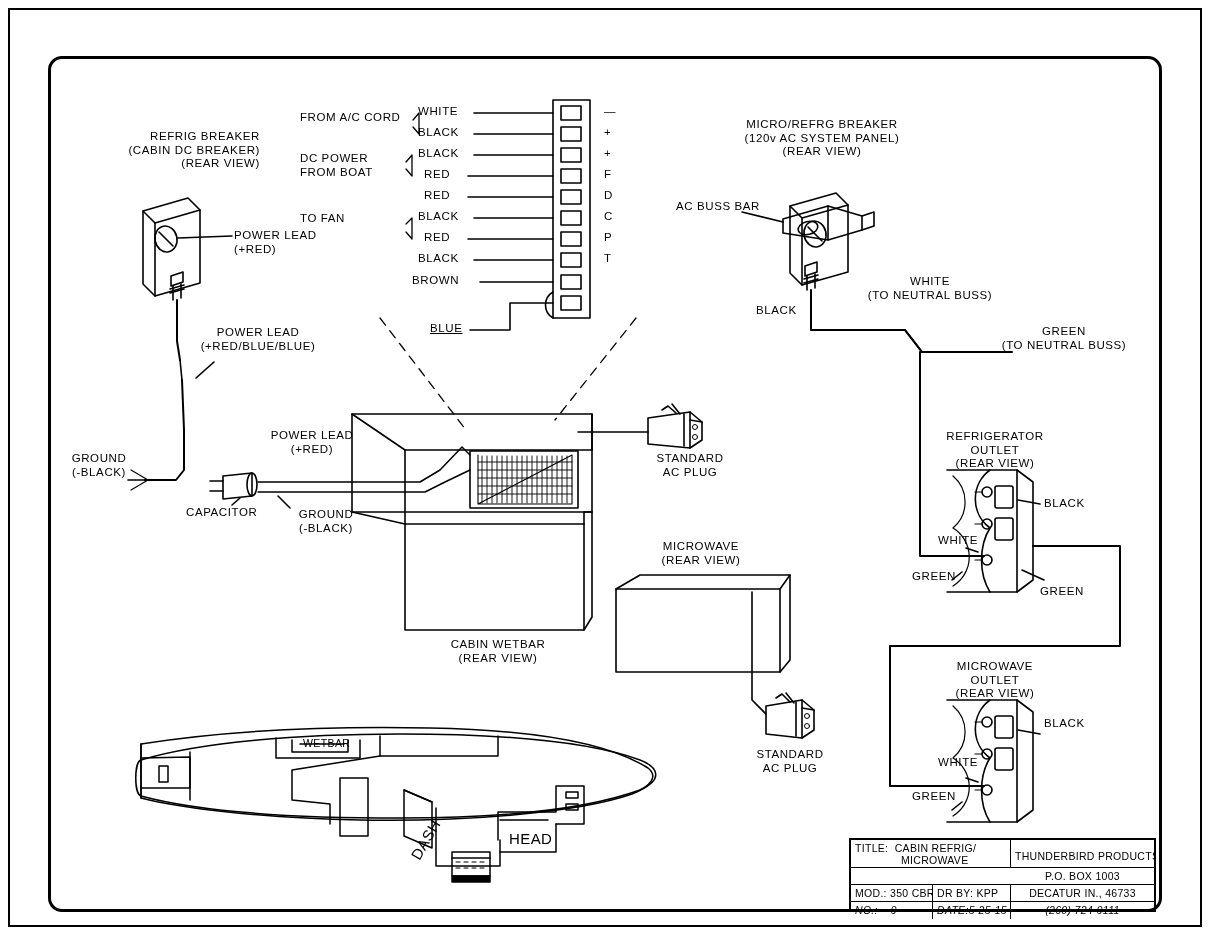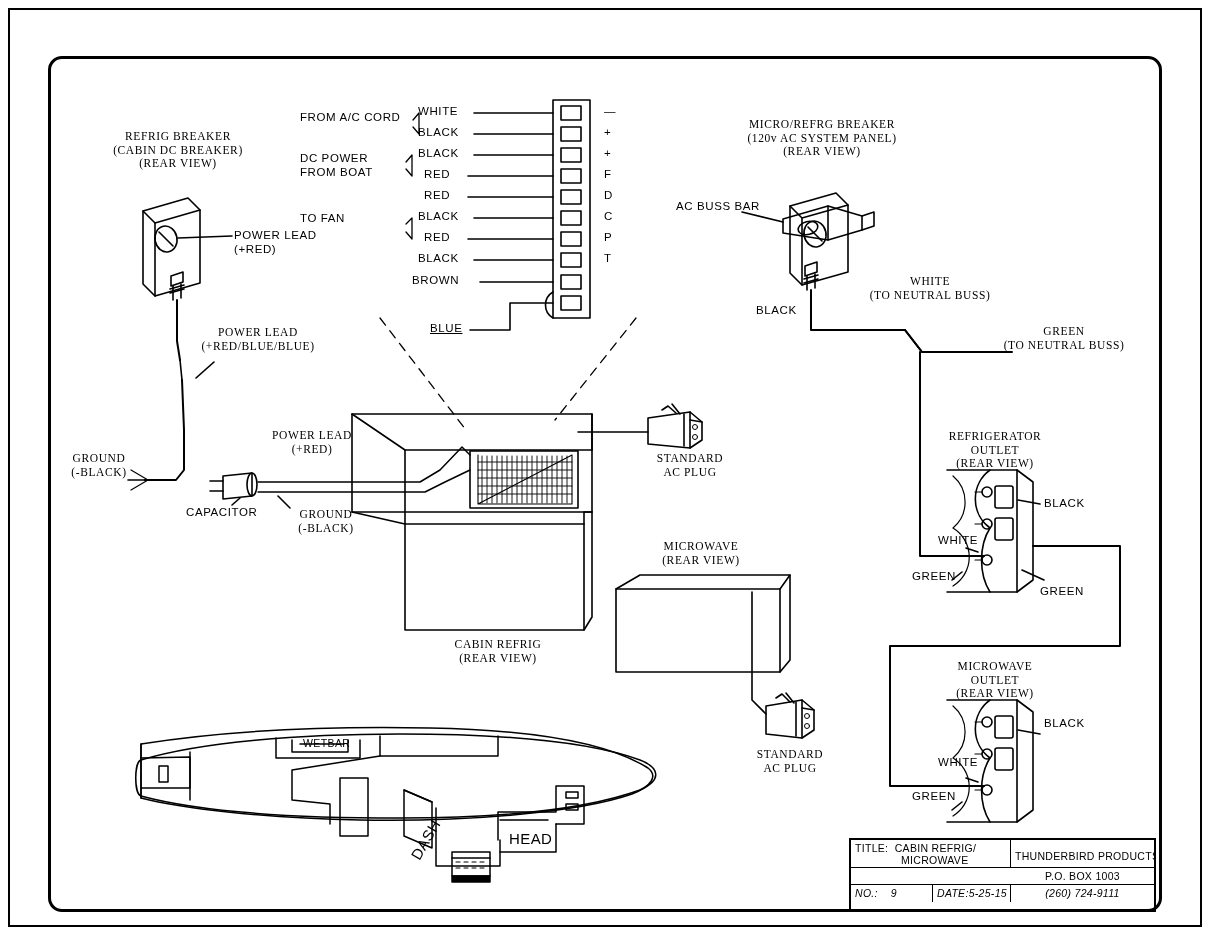--- a/index.html
+++ b/index.html
@@ -42,21 +42,21 @@
   }
   .lbl {
     position: absolute;
     font-family: "Liberation Sans", sans-serif;
     font-size: 11.5px;
     letter-spacing: 0.6px;
     color: #000;
     white-space: pre;
     line-height: 13.5px;
   }
-  .lbl.ctr { text-align: center; font-family: Liberation Serif, serif; }
+  .lbl.ctr { text-align: center; }
   .lbl.rt  { }
   .lbl.sm  { font-size: 10.5px; letter-spacing: 0.4px; }
   .vert {
     transform: rotate(-60deg);
     transform-origin: left top;
   }
   
   #titleblock {
     position: absolute;
     left: 849px; top: 838px;
@@ -321,42 +321,42 @@
         <g stroke-width="1.1">
           <path d="M456 862 L460 862 M464 862 L468 862 M472 862 L476 862 M480 862 L484 862"></path>
           <path d="M456 868 L460 868 M464 868 L468 868 M472 868 L476 868 M480 868 L484 868"></path>
         </g>
         <path d="M452 876 L490 876 L490 882 L452 882 Z" fill="#000"></path>
         <path d="M500 820 L548 820"></path>
       </g>
     </g>
   </svg>
 
-  <div class="lbl ctr" style="left:108px; top:130px; width:140px;">REFRIG BREAKER
+  <div class="lbl ctr" style="left:120px; top:130px; width:140px;text-align:right;">REFRIG BREAKER
 (CABIN DC BREAKER)
 (REAR VIEW)</div>
 
   <div class="lbl" style="left:234px; top:229px; width:120px;">POWER LEAD
 (+RED)</div>
 
   <div class="lbl ctr" style="left:178px; top:326px; width:160px;">POWER LEAD
 (+RED/BLUE/BLUE)</div>
 
   <div class="lbl ctr" style="left:60px; top:452px; width:78px;">GROUND
 (-BLACK)</div>
 
   <div class="lbl" style="left:186px; top:506px; width:110px;">CAPACITOR</div>
 
   <div class="lbl ctr" style="left:260px; top:429px; width:104px;">POWER LEAD
 (+RED)</div>
 
   <div class="lbl ctr" style="left:276px; top:508px; width:100px;">GROUND
 (-BLACK)</div>
 
-  <div class="lbl ctr" style="left:418px; top:638px; width:160px;">CABIN REFRIG
+  <div class="lbl ctr" style="left:418px; top:638px; width:160px;">CABIN WETBAR
 (REAR VIEW)</div>
 
   <div class="lbl ctr" style="left:636px; top:540px; width:130px;">MICROWAVE
 (REAR VIEW)</div>
 
   <div class="lbl ctr" style="left:638px; top:452px; width:104px;">STANDARD
 AC PLUG</div>
 
   <div class="lbl ctr" style="left:738px; top:748px; width:104px;">STANDARD
 AC PLUG</div>
@@ -429,19 +429,24 @@
   <div id="titleblock">
     <div class="row">
       <div class="cell tb-left h36"><span>TITLE:  CABIN REFRIG/</span><br><span style="padding-left:46px;">MICROWAVE</span></div>
       <div class="cell tb-right h36" style="line-height:28px;">THUNDERBIRD PRODUCTS</div>
     </div>
     <div class="row">
       <div class="cell tb-left h19" style="border-right:none;"></div>
       <div class="cell tb-right h19">P.O. BOX 1003</div>
     </div>
     <div class="row">
+      <div class="cell tb-a h19">MOD.: 350 CBR</div>
+      <div class="cell tb-b h19">DR BY: KPP</div>
+      <div class="cell tb-c h19">DECATUR IN., 46733</div>
+    </div>
+    <div class="row">
       <div class="cell tb-a h19">NO.:    9</div>
       <div class="cell tb-b h19">DATE:5-25-15</div>
       <div class="cell tb-c h19">(260) 724-9111</div>
     </div>
   </div>
 
 </div>
 
 </body></html>

